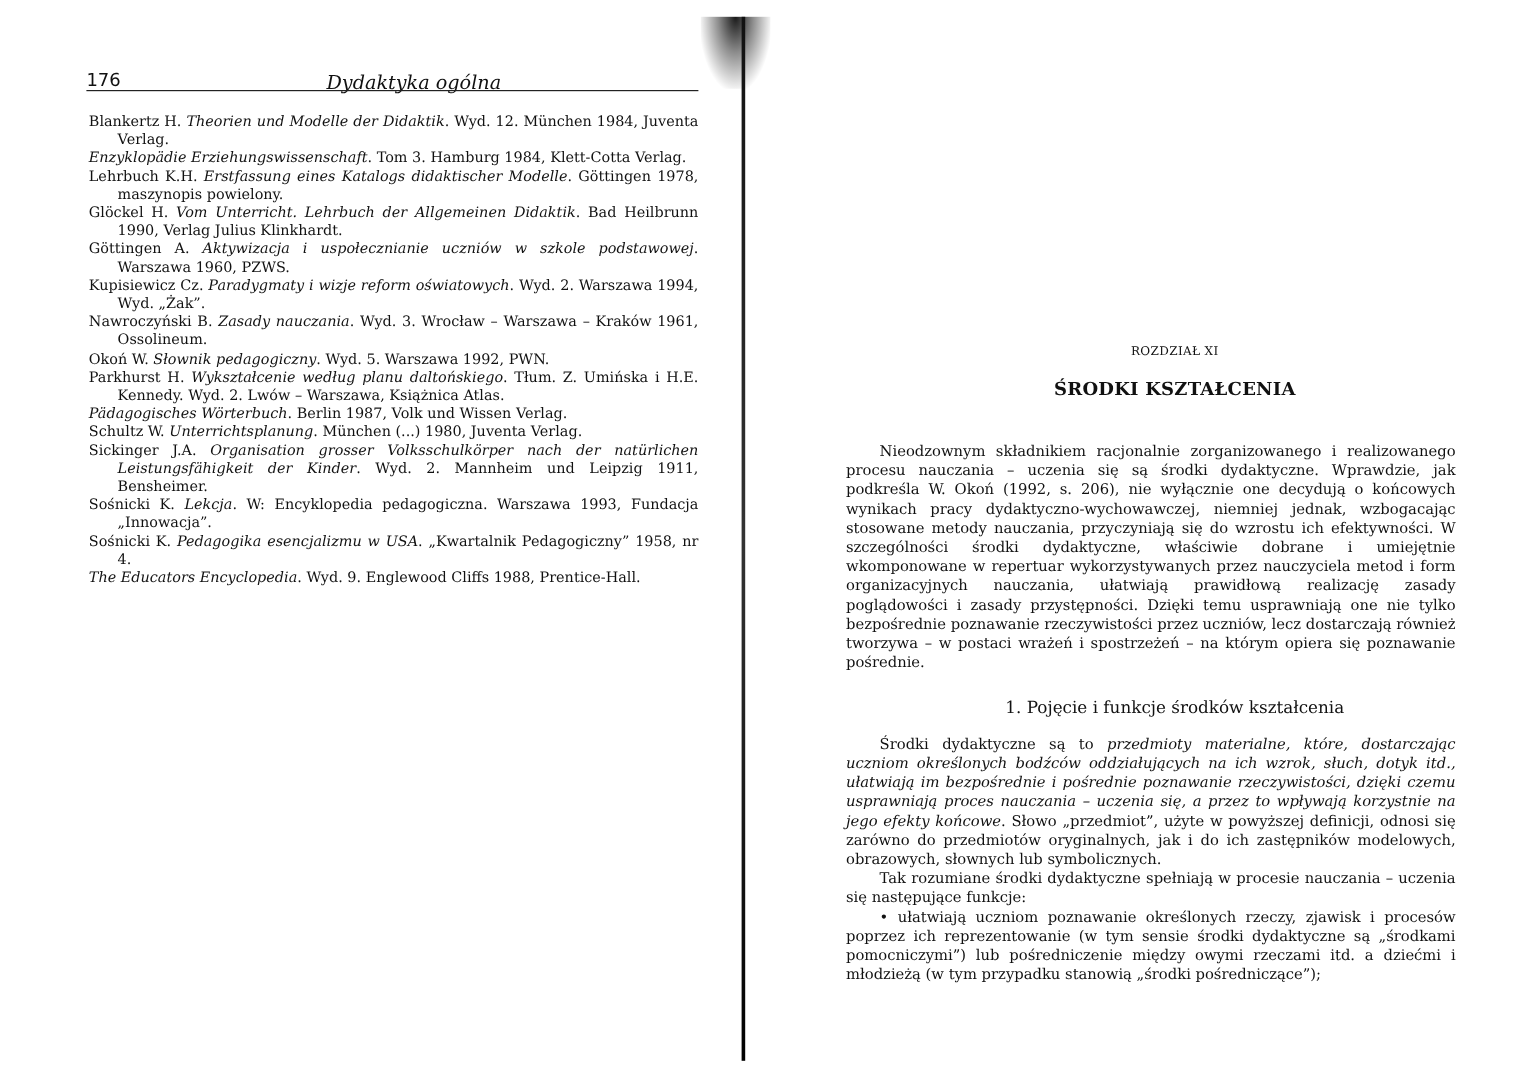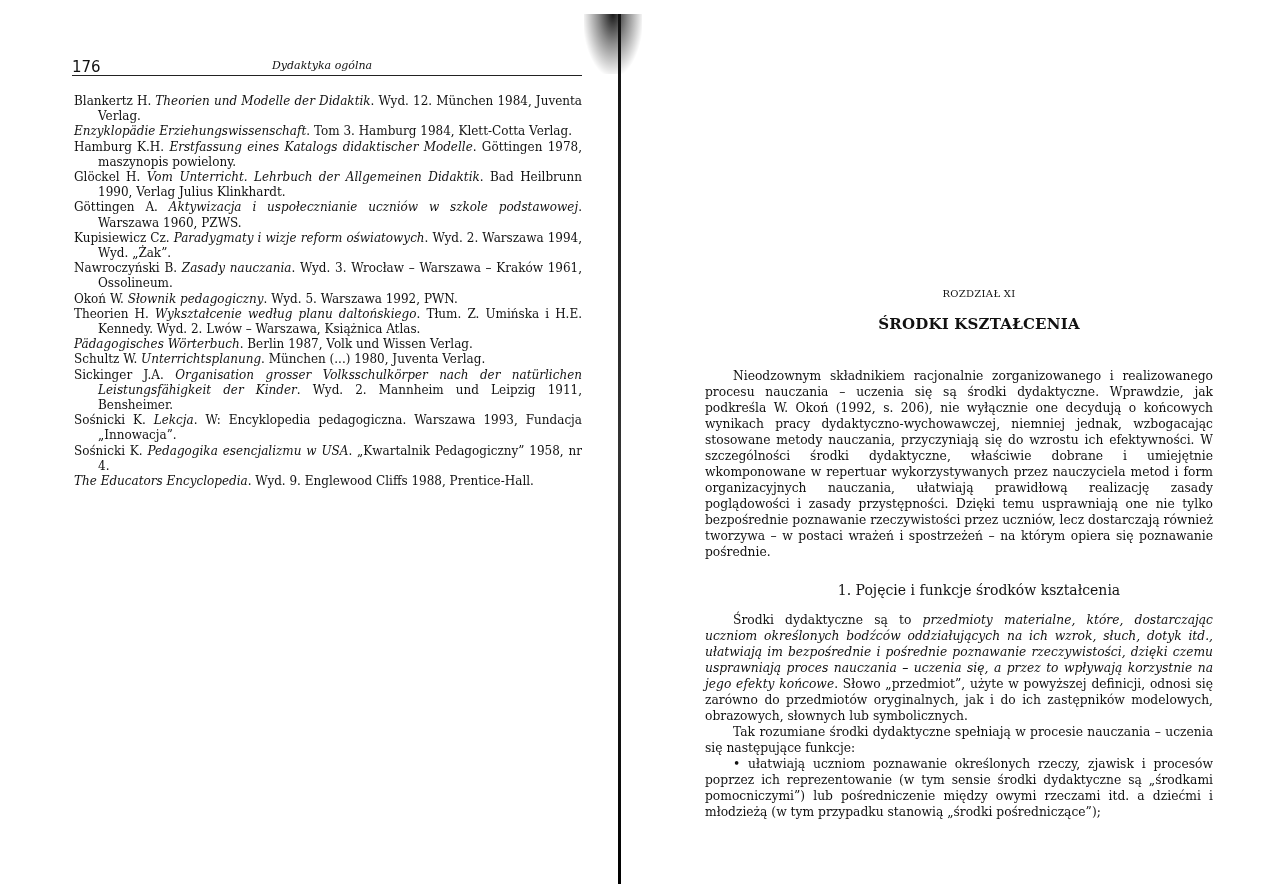--- a/index.html
+++ b/index.html
@@ -7,21 +7,21 @@
       width: 1262px; height: 894px; background: #ffffff; position: relative; overflow: hidden;
       font-family: "DejaVu Serif", "Liberation Serif", serif; color: #111;
     }
     .page { position: absolute; top: 0; height: 894px; margin-left: 28px; }
     #left-page { left: 0; width: 580px; }
     #right-page { left: 640px; width: 622px; }
 
     
     .running-header { position: absolute; left: 44px; top: 58px; width: 510px; height: 18px; }
     .page-number { position: absolute; left: 0; top: 0; font-size: 15px; font-family: "DejaVu Sans", sans-serif; }
-    .running-title { position: absolute; left: 200px; top: 1px; font-size: 11px; font-style: italic; }
+    .running-title { position: absolute; left: 200px; top: 1px; font-size: 16px; font-style: italic; }
     .header-rule { position: absolute; left: 0; top: 17px; width: 510px; height: 1px; background: #222; }
 
     
     .bib { position: absolute; left: 46px; top: 94px; width: 508px; font-size: 12px; line-height: 15.2px; }
     .bib-entry { padding-left: 24px; text-indent: -24px; text-align: justify; }
     .bib-entry i { font-style: italic; }
 
     
     .gutter-shadow {
       position: absolute; left: 584px; top: 14px; width: 58px; height: 60px;
@@ -48,27 +48,27 @@
 
 <div class="page" id="left-page">
   <div class="running-header">
     <span class="page-number">176</span>
     <span class="running-title">Dydaktyka ogólna</span>
     <div class="header-rule"></div>
   </div>
   <div class="bib" id="bib">
       <div class="bib-entry"><span>Blankertz H. </span><i>Theorien und Modelle der Didaktik</i><span>. Wyd. 12. München 1984, Juventa Verlag.</span></div>
       <div class="bib-entry"><span></span><i>Enzyklopädie Erziehungswissenschaft</i><span>. Tom 3. Hamburg 1984, Klett-Cotta Verlag.</span></div>
-      <div class="bib-entry"><span>Hamburg K.H. </span><i>Erstfassung eines Katalogs didaktischer Modelle</i><span>. Göttingen 1978, maszynopis powielony.</span></div>
+      <div class="bib-entry"><span>Lehrbuch K.H. </span><i>Erstfassung eines Katalogs didaktischer Modelle</i><span>. Göttingen 1978, maszynopis powielony.</span></div>
       <div class="bib-entry"><span>Glöckel H. </span><i>Vom Unterricht. Lehrbuch der Allgemeinen Didaktik</i><span>. Bad Heilbrunn 1990, Verlag Julius Klinkhardt.</span></div>
       <div class="bib-entry"><span>Göttingen A. </span><i>Aktywizacja i uspołecznianie uczniów w szkole podstawowej</i><span>. Warszawa 1960, PZWS.</span></div>
       <div class="bib-entry"><span>Kupisiewicz Cz. </span><i>Paradygmaty i wizje reform oświatowych</i><span>. Wyd. 2. Warszawa 1994, Wyd. „Żak”.</span></div>
       <div class="bib-entry"><span>Nawroczyński B. </span><i>Zasady nauczania</i><span>. Wyd. 3. Wrocław – Warszawa – Kraków 1961, Ossolineum.</span></div>
       <div class="bib-entry"><span>Okoń W. </span><i>Słownik pedagogiczny</i><span>. Wyd. 5. Warszawa 1992, PWN.</span></div>
-      <div class="bib-entry"><span>Theorien H. </span><i>Wykształcenie według planu daltońskiego</i><span>. Tłum. Z. Umińska i H.E. Kennedy. Wyd. 2. Lwów – Warszawa, Książnica Atlas.</span></div>
+      <div class="bib-entry"><span>Parkhurst H. </span><i>Wykształcenie według planu daltońskiego</i><span>. Tłum. Z. Umińska i H.E. Kennedy. Wyd. 2. Lwów – Warszawa, Książnica Atlas.</span></div>
       <div class="bib-entry"><span></span><i>Pädagogisches Wörterbuch</i><span>. Berlin 1987, Volk und Wissen Verlag.</span></div>
       <div class="bib-entry"><span>Schultz W. </span><i>Unterrichtsplanung</i><span>. München (...) 1980, Juventa Verlag.</span></div>
       <div class="bib-entry"><span>Sickinger J.A. </span><i>Organisation grosser Volksschulkörper nach der natürlichen Leistungsfähigkeit der Kinder</i><span>. Wyd. 2. Mannheim und Leipzig 1911, Bensheimer.</span></div>
       <div class="bib-entry"><span>Sośnicki K. </span><i>Lekcja</i><span>. W: Encyklopedia pedagogiczna. Warszawa 1993, Fundacja „Innowacja”.</span></div>
       <div class="bib-entry"><span>Sośnicki K. </span><i>Pedagogika esencjalizmu w USA</i><span>. „Kwartalnik Pedagogiczny” 1958, nr 4.</span></div>
       <div class="bib-entry"><span></span><i>The Educators Encyclopedia</i><span>. Wyd. 9. Englewood Cliffs 1988, Prentice-Hall.</span></div>
     </div>
 </div>
 
 <div class="gutter-shadow"></div>

